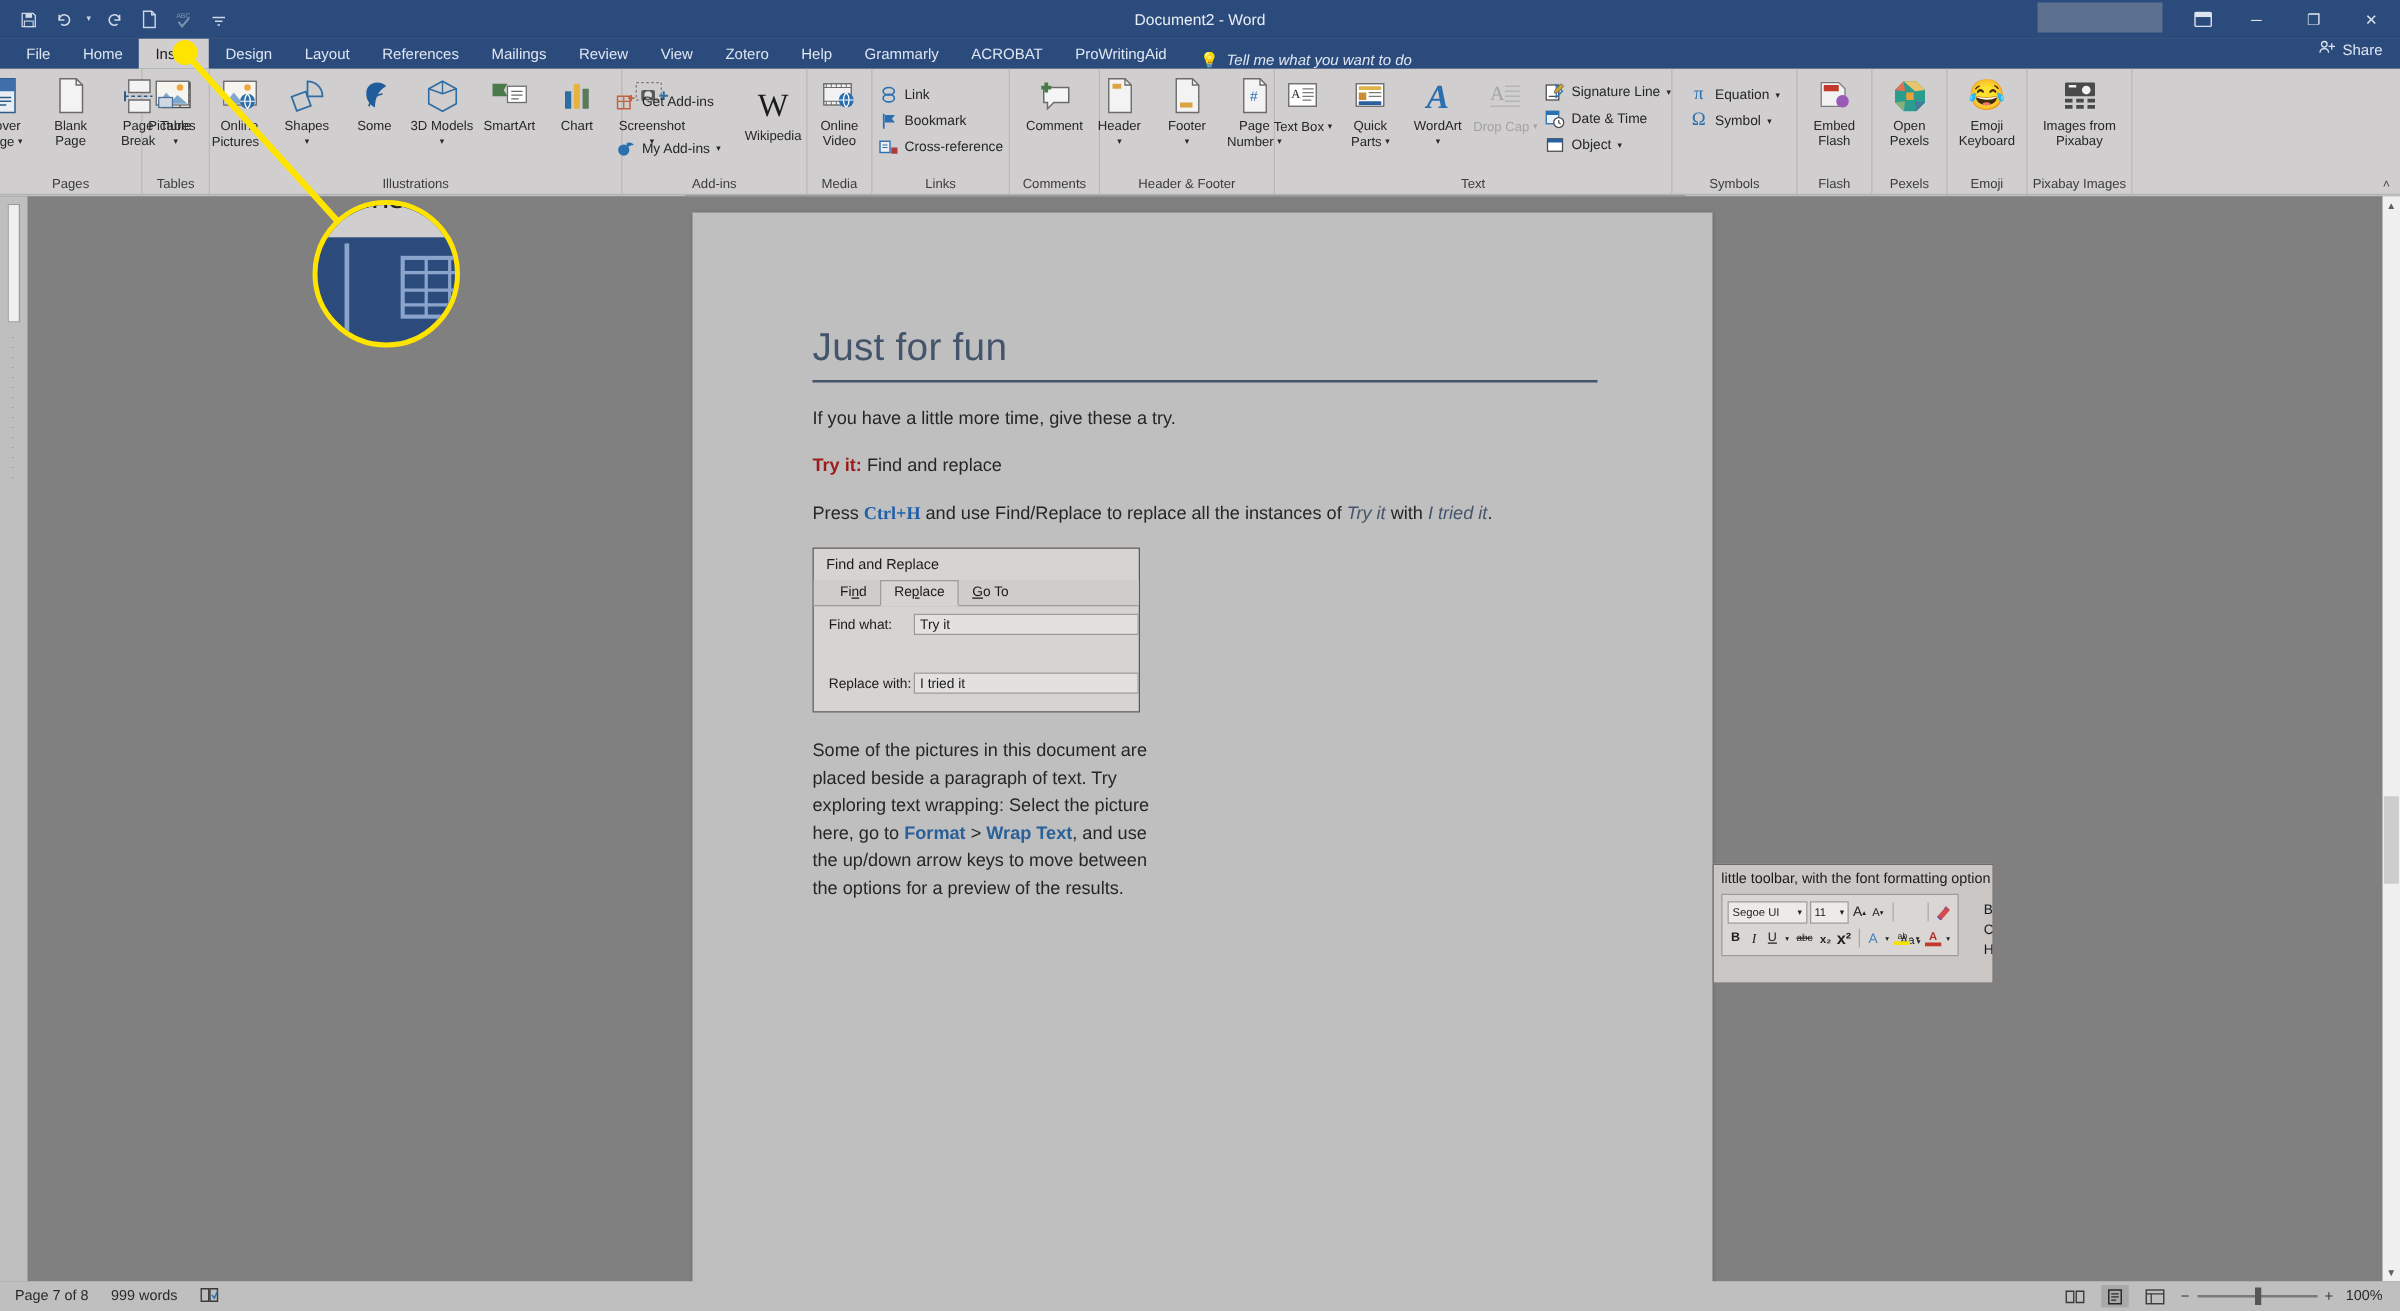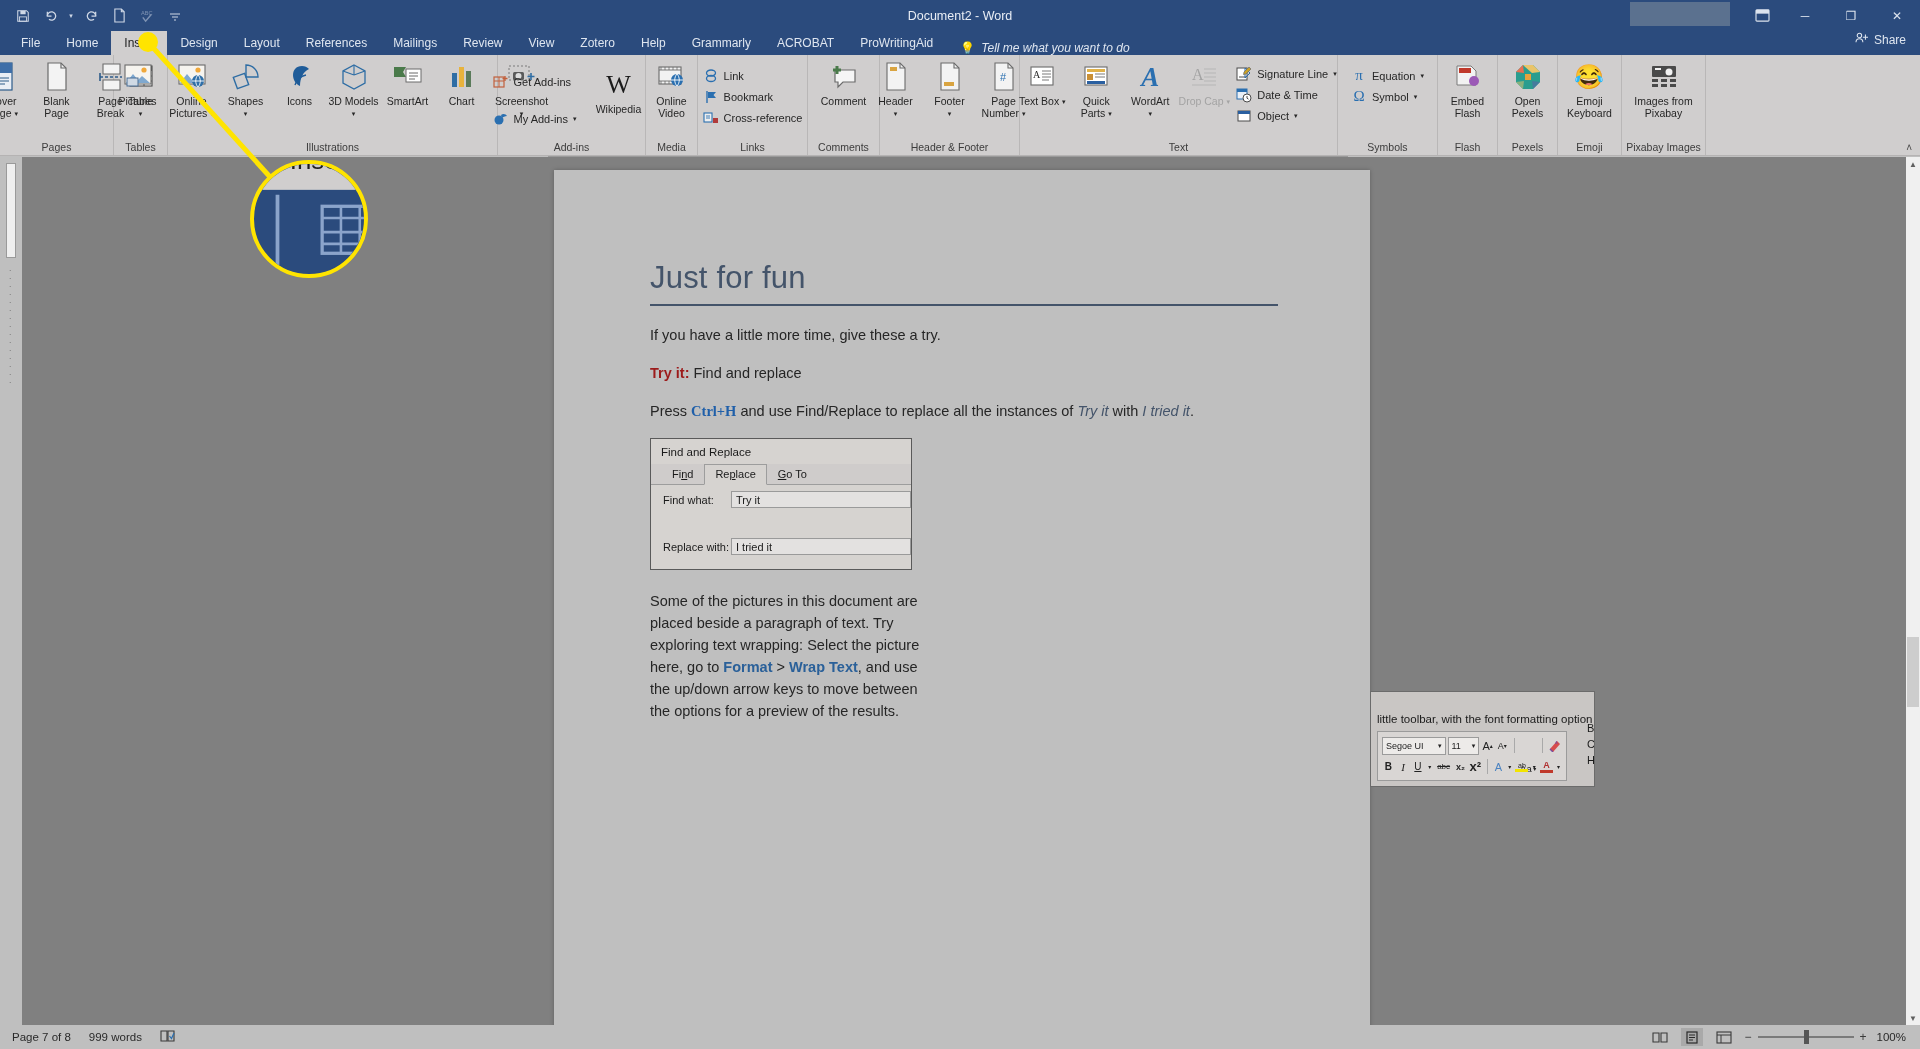--- a/index.html
+++ b/index.html
@@ -148,21 +148,21 @@
   }
   .frbox .fr-gap { height: 18px; }
   .frbox .fr-foot { height: 8px; }
   .ul { text-decoration: underline; }
 
   
   .minibox {
     position: absolute; left: 816px; top: 521px; width: 225px; height: 96px;
     border: 1px solid #6b6b6b; background: #c9c6c4; overflow: hidden;
   }
-  .minibox .cap { font-size: 11.5px; color: #1a1a1a; padding: 21px 6px 4px 6px; white-space: nowrap; }
+  .minibox .cap { font-size: 11.5px; color: #1a1a1a; padding: 5px 6px 4px 6px; white-space: nowrap; }
   .mtool {
     margin: 2px 6px; border: 1px solid #9b9b9b; background: #d9d6d4;
     width: 190px; padding: 3px 4px;
   }
   .mtrow { display: flex; align-items: center; gap: 2px; height: 21px; }
   .mcell { font-size: 9.5px; color: #222; display:flex; align-items:center; justify-content:center; height: 18px; }
   .mfont { width: 78px; background:#edebe9; border:1px solid #9b9b9b; justify-content: space-between; padding: 0 3px; font-size:9px;}
   .msize { width: 38px; background:#edebe9; border:1px solid #9b9b9b; justify-content: space-between; padding: 0 3px; font-size:9px;}
   .msep { width:1px; height:15px; background:#a9a9a9; margin:0 3px; }
   .mtxt-right { position:absolute; left: 216px; top: 28px; font-size: 11px; color:#1a1a1a; line-height: 16px; }
@@ -382,21 +382,21 @@
         </span>
         <span class="lbl"><span>Shapes</span><br><span class="caret">▾</span></span>
       </div>
       <div class="bigbtn">
         <span class="ic">
           <svg width="28" height="28" viewBox="0 0 28 28">
               <path d="M16 3c-6 0-9 4-9 9 0 5 3 9 7 11 0-8 3-14 9-17-2-2-4-3-7-3z" fill="#1f5c99"></path>
               <path d="M9 22c2-6 6-9 11-10" stroke="#1f5c99" stroke-width="1.4" fill="none"></path>
             </svg>
         </span>
-        <span class="lbl">Icons</span>
+        <span class="lbl">Some</span>
       </div>
       <div class="bigbtn">
         <span class="ic">
           <svg width="28" height="28" viewBox="0 0 28 28">
               <path d="M14 2l11 6v12l-11 6-11-6V8z" fill="none" stroke="#2e6da4" stroke-width="1.3"></path>
               <path d="M14 2v10M14 12l11-4M14 12L3 8" stroke="#2e6da4" stroke-width="1.1" fill="none"></path>
             </svg>
         </span>
         <span class="lbl"><span>3D Models</span> <span class="caret">▾</span></span>
       </div>

